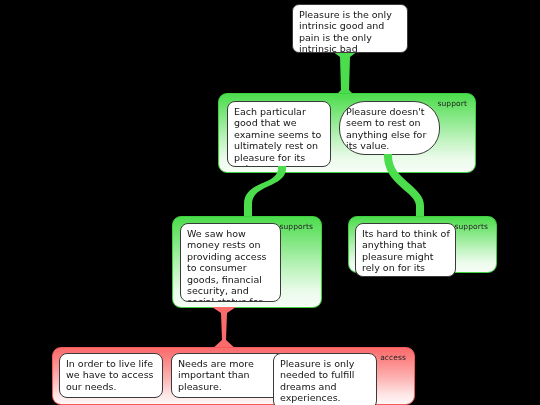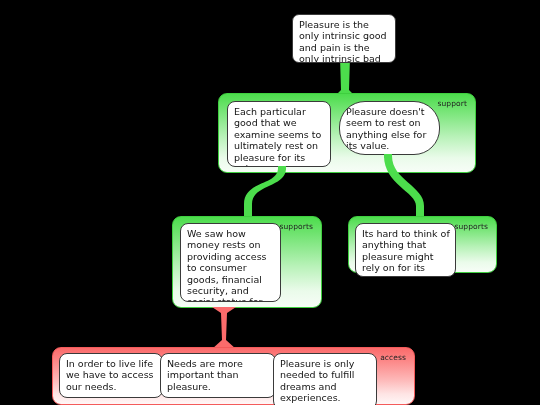--- a/index.html
+++ b/index.html
@@ -116,19 +116,19 @@
       <path d="M4,1 L28,1 L19,7 L18,34 L28,43 L4,43 L14,34 L13,7 Z" fill="#fb6b6b"></path>
     </svg>
   </div>
 
   <div class="group oppose" style="left:52px; top:347px; width:363px; height:58px;">
     <span class="group-label">access</span>
   </div>
 
   <div class="node" style="left:59px; top:353px; width:104px; height:45px;">In order to live life we have to access our needs.</div>
 
-  <div class="node" style="left:160px; top:353px; width:116px; height:45px;">Needs are more important than pleasure.</div>
+  <div class="node" style="left:171px; top:353px; width:116px; height:45px;">Needs are more important than pleasure.</div>
 
   <div class="node" style="left:273px; top:353px; width:104px; height:56px;">Pleasure is only needed to fulfill dreams and experiences.</div>
 
-  <div class="node root" style="left:292px; top:4px; width:104px; height:49px;margin-top:10px;">Pleasure is the only intrinsic good and pain is the only intrinsic bad</div>
+  <div class="node root" style="left:292px; top:4px; width:116px; height:49px;">Pleasure is the only intrinsic good and pain is the only intrinsic bad</div>
 
 </div>
 
 </body></html>

